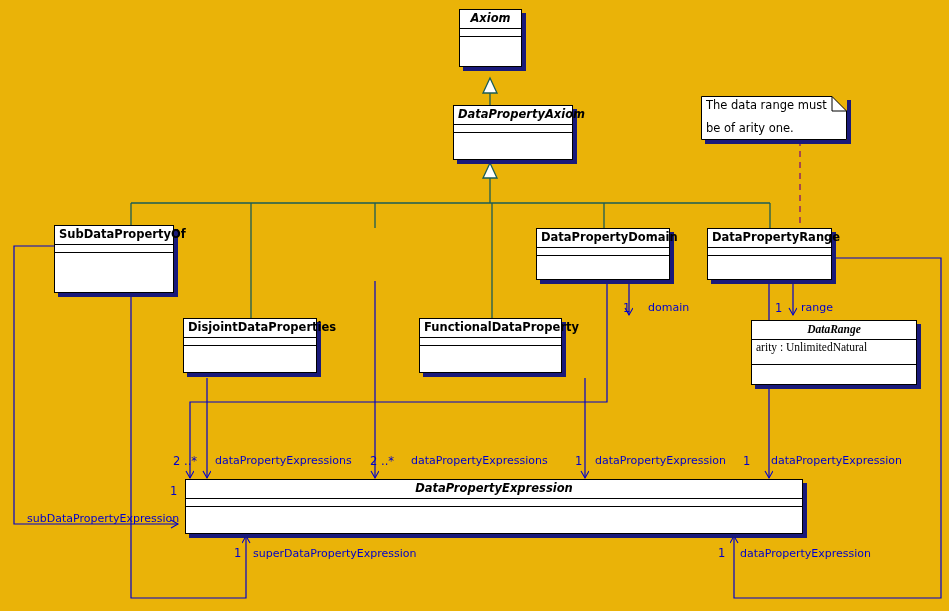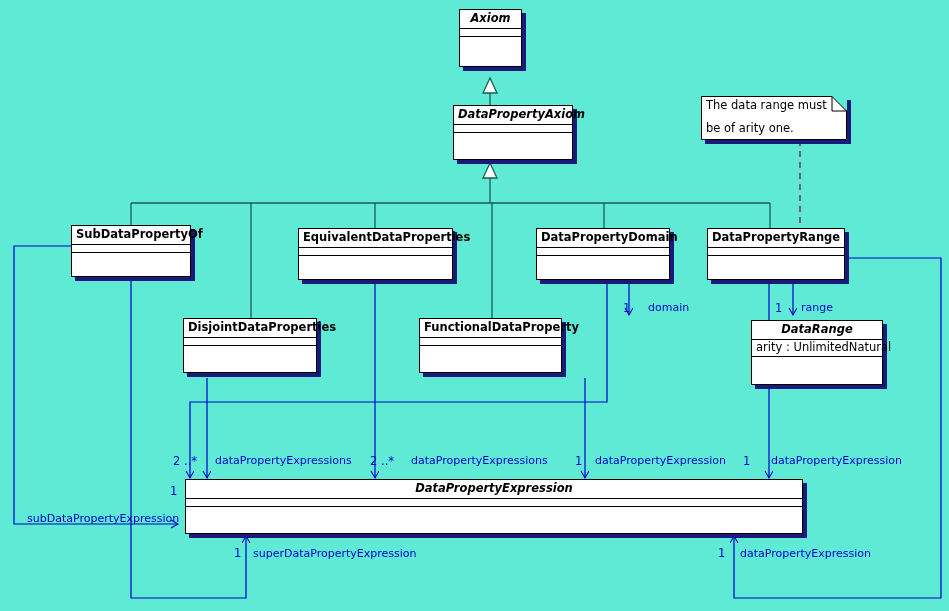--- a/index.html
+++ b/index.html
@@ -3,21 +3,21 @@
 <meta charset="utf-8">
 <style>
   html, body {
     margin: 0; padding: 0;
     background: #ffffff;
   }
   #diagram {
     position: relative;
     width: 949px;
     height: 611px;
-    background: #5eead4;
+    background: #eab308;
     font-family: "DejaVu Sans", sans-serif;
     overflow: hidden;
   }
   svg.edges {
     position: absolute;
     left: 0; top: 0;
     width: 949px; height: 611px;
     pointer-events: none;
   }
   
@@ -40,21 +40,21 @@
     line-height: 13px;
   }
   .cls .name.ctr { text-align: center; }
   .cls .name.lft { text-align: left; }
   .cls .name.ital { font-style: italic; }
   .cls .attrs {
     box-sizing: border-box;
     border-bottom: 1px solid #000000;
     font-size: 11.5px;
     color: #000000;
-    padding: 1px 4px 2px 4px;
+    padding: 1px 4px 10px 4px;
     white-space: nowrap;
     line-height: 13px;
     min-height: 8px;
   }
   .cls .attrs.empty { padding: 0; height: 8px; }
   .cls .ops {
     box-sizing: border-box;
     min-height: 10px;
   }
   
@@ -153,58 +153,53 @@
     <div class="attrs empty"></div>
     <div class="ops" style="height:27px;"></div>
   </div>
 
   <div class="cls" style="left:425px; top:105px; width:120px; height:55px;margin-left:28px;">
     <div class="name ctr ital">DataPropertyAxiom</div>
     <div class="attrs empty"></div>
     <div class="ops" style="height:24px;"></div>
   </div>
 
-  <div class="cls" style="left:71px; top:225px; width:120px; height:52px;">
+  <div class="cls" style="left:54px; top:225px; width:120px; height:68px;">
     <div class="name lft">SubDataPropertyOf</div>
     <div class="attrs empty"></div>
     <div class="ops" style="height:22px;"></div>
   </div>
 
-  <div class="cls" style="left:298px; top:228px; width:155px; height:52px;">
-    <div class="name lft">EquivalentDataProperties</div>
-    <div class="attrs empty"></div>
-    <div class="ops" style="height:22px;"></div>
-  </div>
 
   <div class="cls" style="left:536px; top:228px; width:134px; height:52px;">
     <div class="name lft">DataPropertyDomain</div>
     <div class="attrs empty"></div>
     <div class="ops" style="height:22px;"></div>
   </div>
 
-  <div class="cls" style="left:707px; top:228px; width:138px; height:52px;">
+  <div class="cls" style="left:707px; top:228px; width:125px; height:52px;">
     <div class="name lft">DataPropertyRange</div>
     <div class="attrs empty"></div>
     <div class="ops" style="height:22px;"></div>
   </div>
 
   <div class="cls" style="left:183px; top:318px; width:134px; height:55px;">
     <div class="name lft">DisjointDataProperties</div>
     <div class="attrs empty"></div>
     <div class="ops" style="height:25px;"></div>
   </div>
 
   <div class="cls" style="left:419px; top:318px; width:143px; height:55px;">
     <div class="name lft">FunctionalDataProperty</div>
     <div class="attrs empty"></div>
     <div class="ops" style="height:25px;"></div>
   </div>
 
 
-  <div class="cls" style="left:751px; top:320px; width:132px; height:65px;">
+  <div class="cls" style="left:751px; top:320px; width:166px; height:65px;font-family:Liberation Serif, serif;">
     <div class="name ctr ital">DataRange</div>
     <div class="attrs">arity : UnlimitedNatural</div>
     <div class="ops" style="height:23px;"></div>
   </div>
 
   <div class="cls" style="left:185px; top:479px; width:618px; height:55px;">
     <div class="name ital ctr">DataPropertyExpression</div>
     <div class="attrs empty"></div>
     <div class="ops" style="height:25px;"></div>
   </div>

